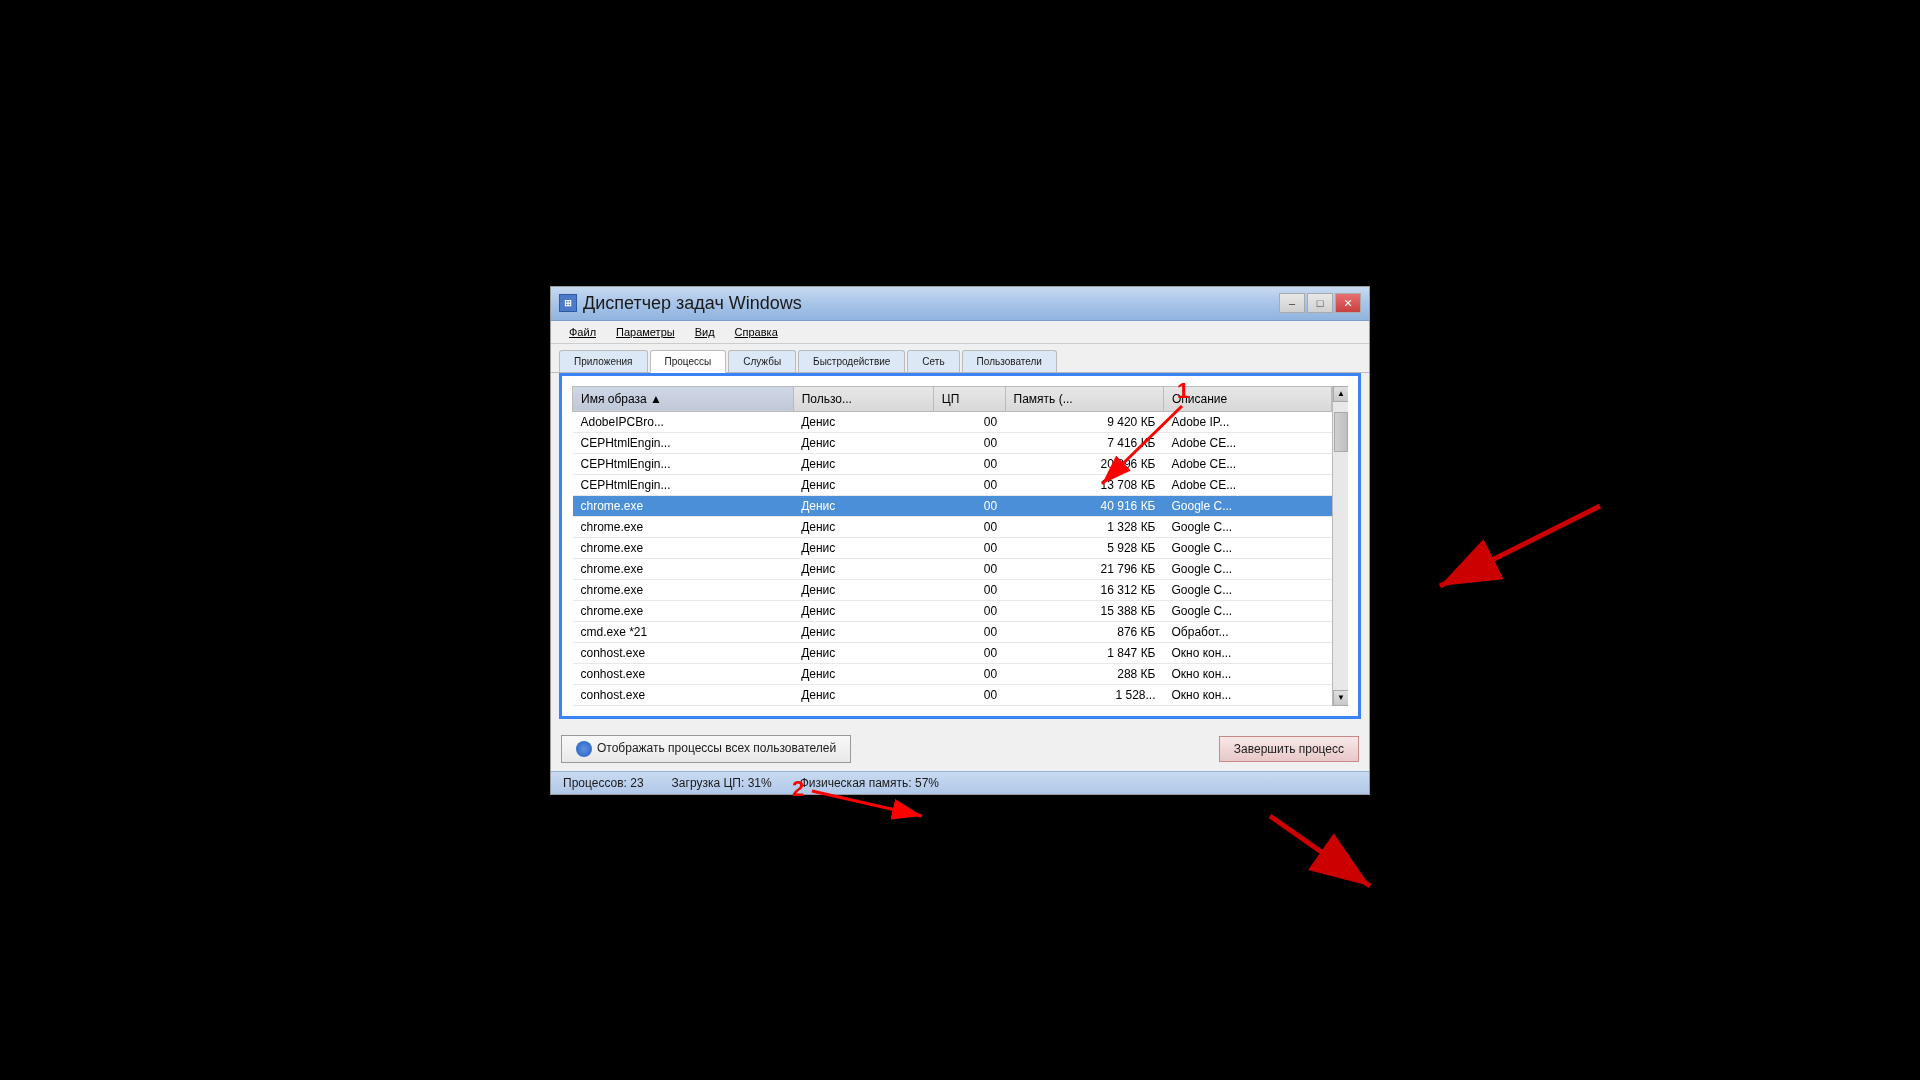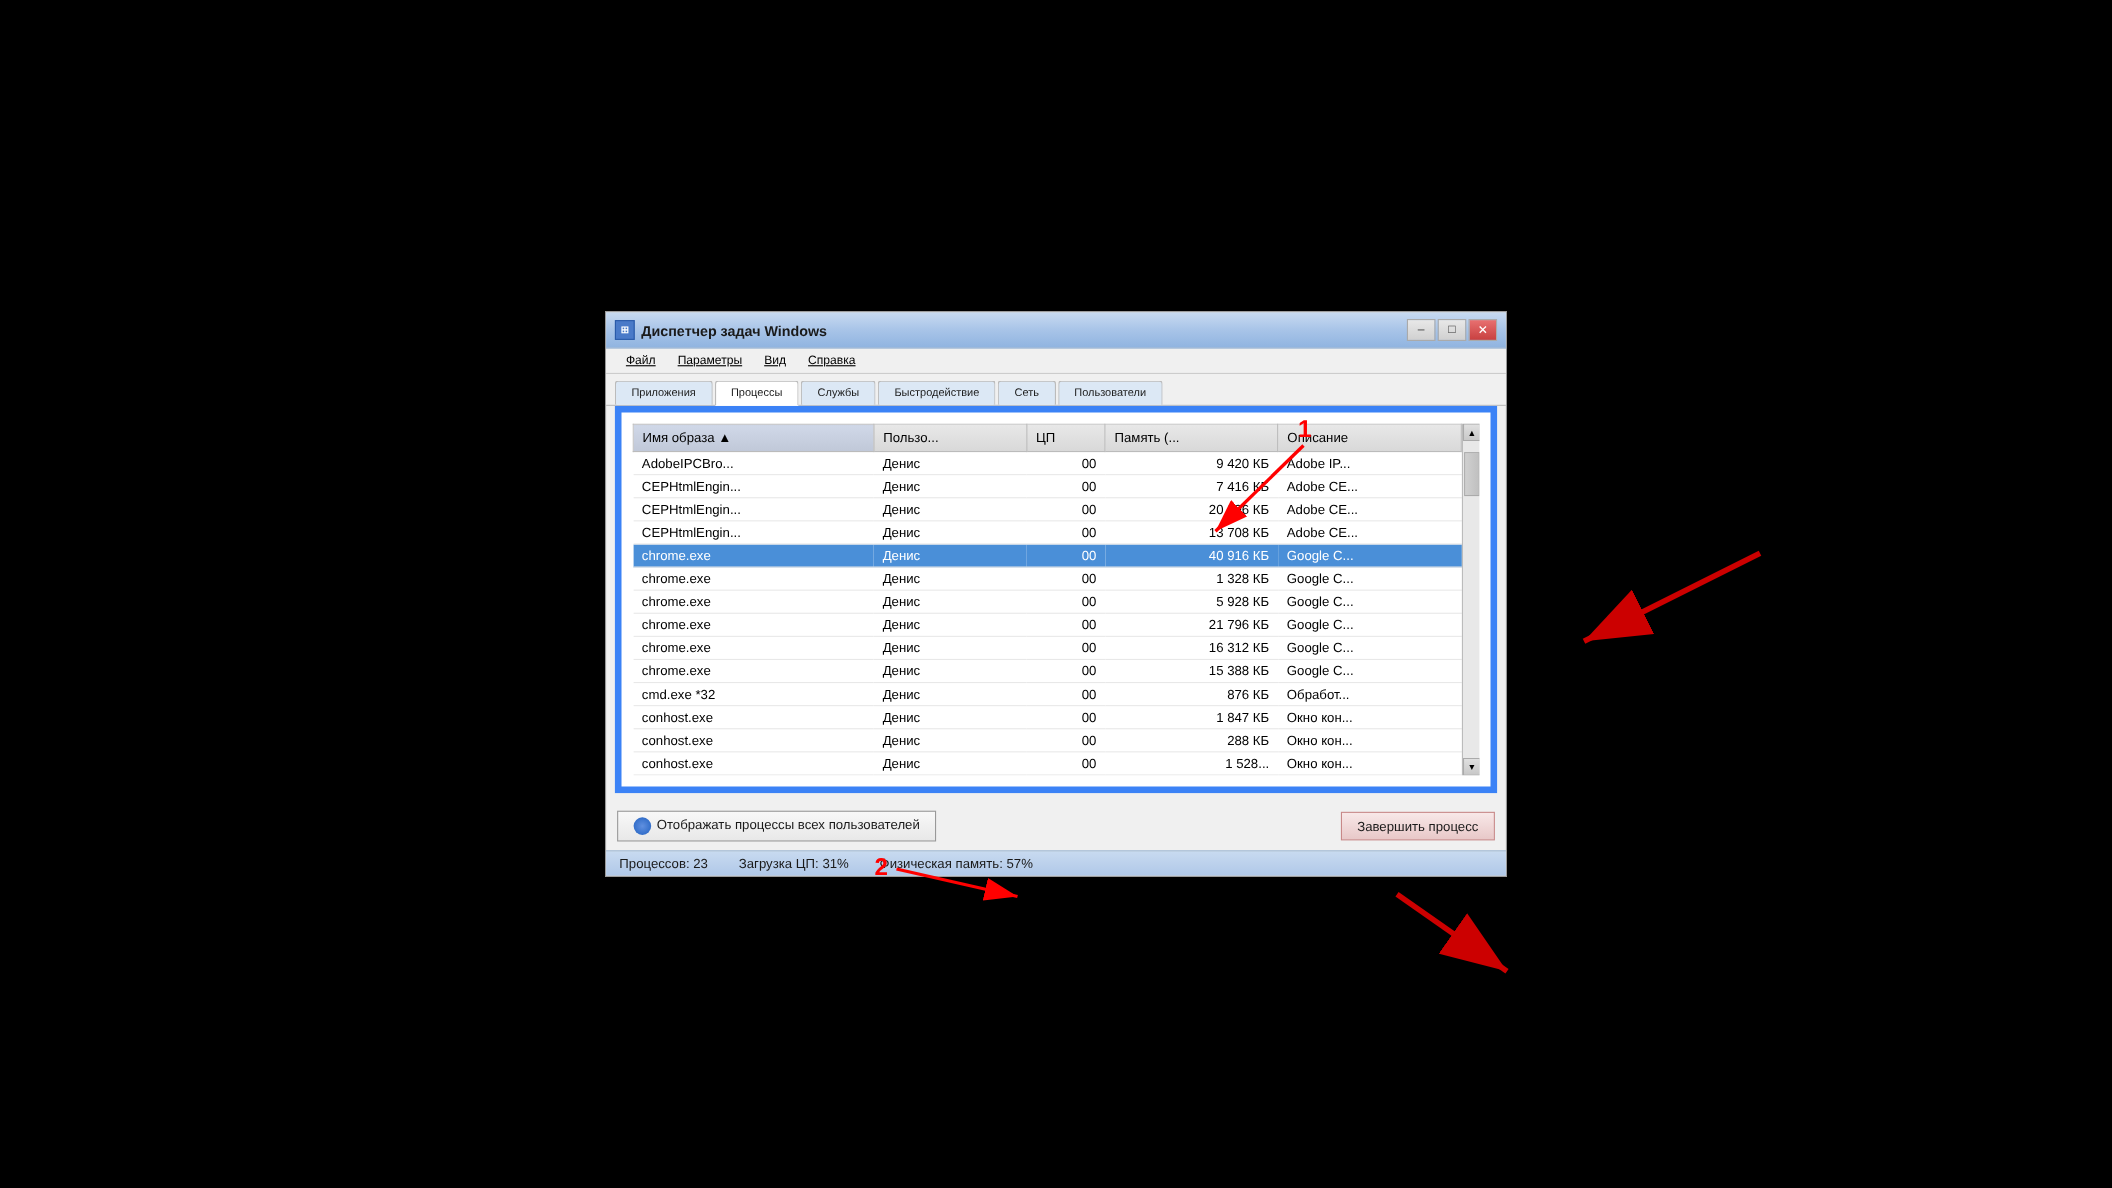--- a/index.html
+++ b/index.html
@@ -44,22 +44,22 @@
       border: 1px solid #2a5aa8;
       display: flex;
       align-items: center;
       justify-content: center;
       font-size: 10px;
       color: white;
       font-weight: bold;
     }
 
     .title-text {
-      font-size: 13px;
-      font-weight: bold;
+      font-size: 18px;
+      font-weight: normal;
       color: #1a1a1a;
     }
 
     .title-buttons {
       display: flex;
       gap: 2px;
     }
 
     .title-btn {
       width: 26px;
@@ -118,21 +118,21 @@
       background: #fff;
       border-bottom: 1px solid #fff;
       margin-bottom: -1px;
       z-index: 1;
       position: relative;
     }
 
     .content {
       background: #fff;
       padding: 10px;
-      border: 6px solid #3b82f6;
+      border: 3px solid #3b82f6;
       margin: 0 8px 8px 8px;
       position: relative;
     }
 
     .process-table {
       width: 100%;
       border-collapse: collapse;
       font-size: 12px;
     }
 
@@ -381,21 +381,21 @@
                 <td>Google C...</td>
               </tr>
               <tr>
                 <td>chrome.exe</td>
                 <td>Денис</td>
                 <td class="num">00</td>
                 <td class="num">15 388 КБ</td>
                 <td>Google C...</td>
               </tr>
               <tr>
-                <td>cmd.exe *32</td>
+                <td>cmd.exe *21</td>
                 <td>Денис</td>
                 <td class="num">00</td>
                 <td class="num">876 КБ</td>
                 <td>Обработ...</td>
               </tr>
               <tr>
                 <td>conhost.exe</td>
                 <td>Денис</td>
                 <td class="num">00</td>
                 <td class="num">1 847 КБ</td>

